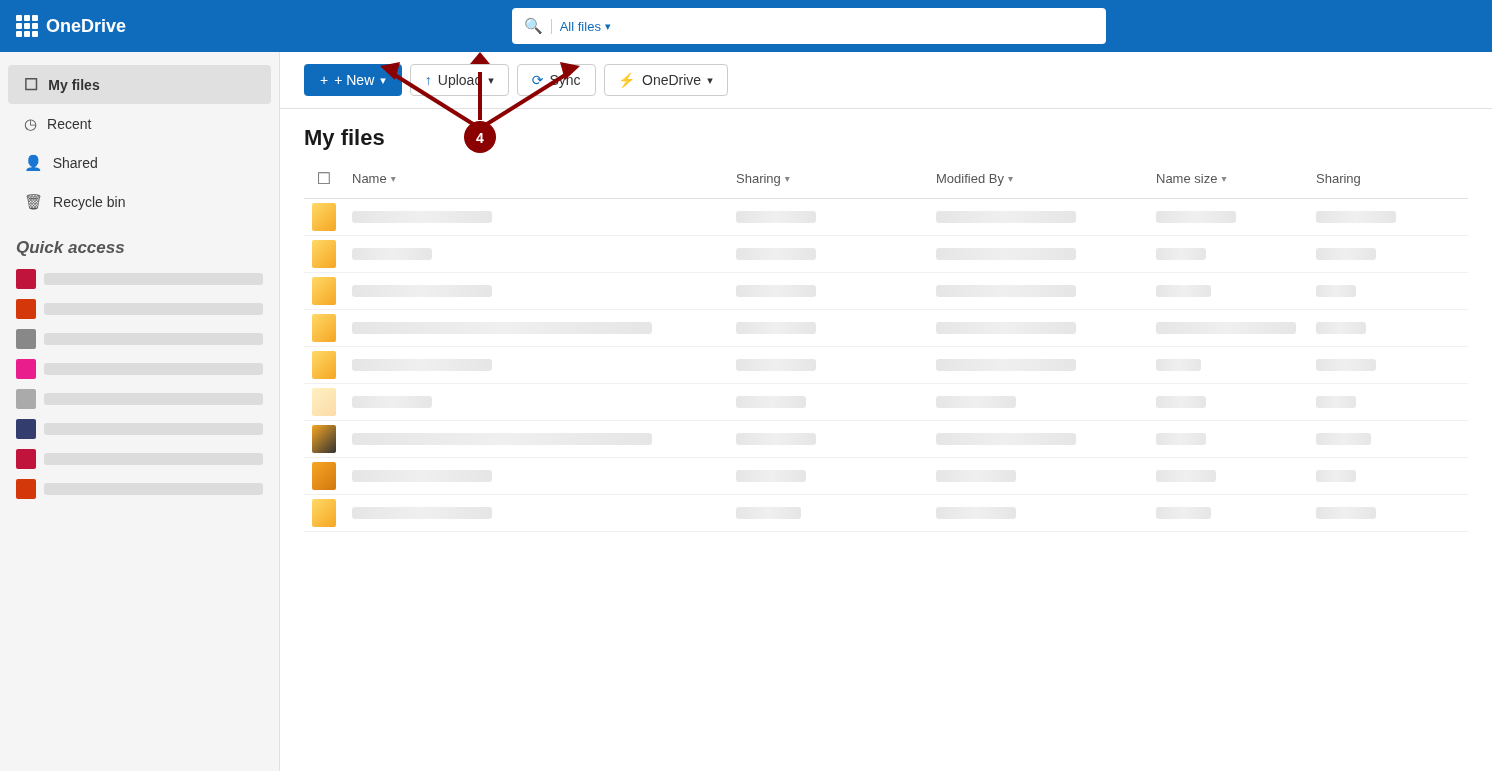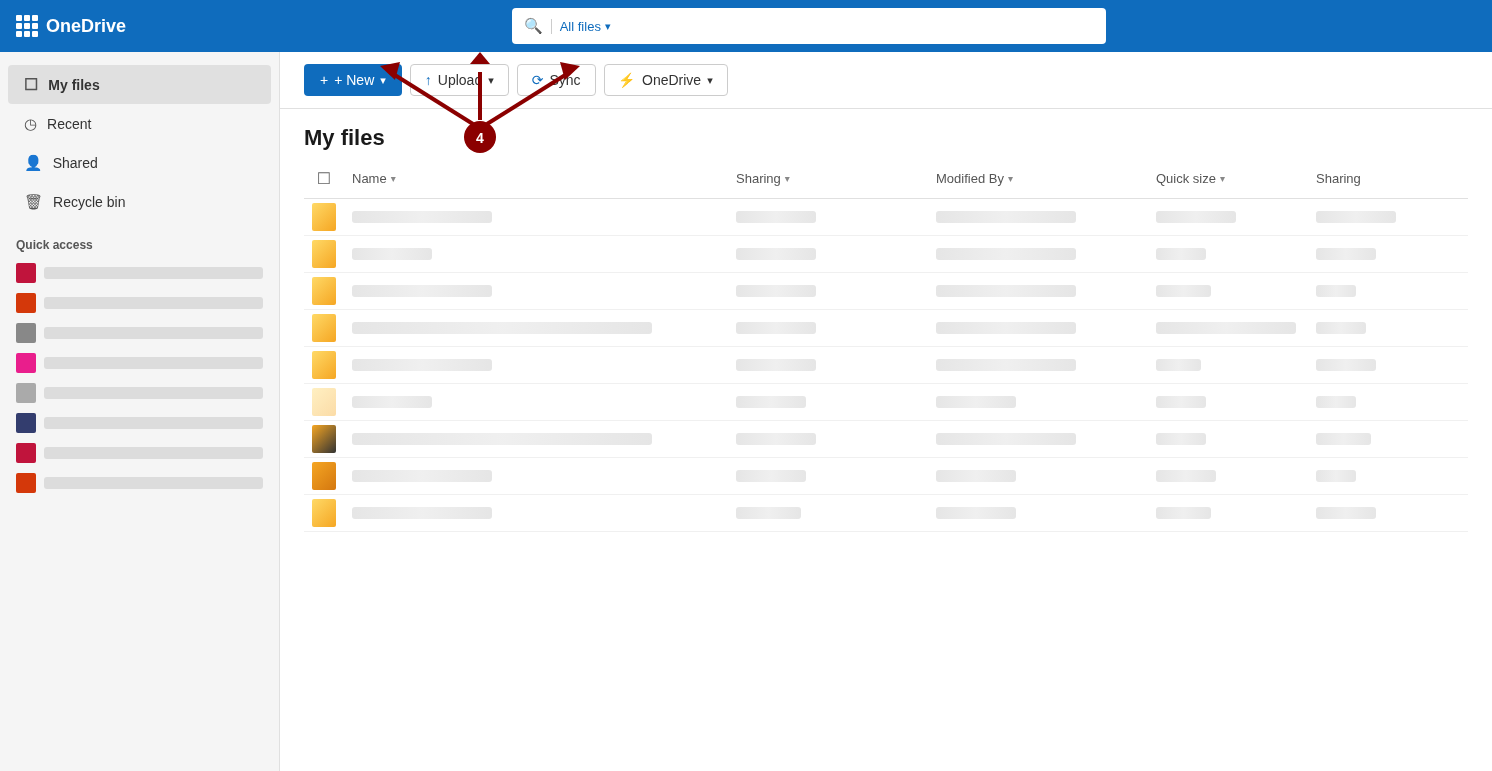--- a/index.html
+++ b/index.html
@@ -90,24 +90,25 @@
       border-radius: 4px;
       margin: 1px 8px;
       color: #333;
     }
     .sidebar-item.active { background: #e0e0e0; font-weight: 600; }
     .sidebar-icon { font-size: 16px; color: #555; }
     .sidebar-label { font-size: 14px; }
 
     .sidebar-section-title {
       padding: 12px 16px 6px;
-      font-size: 12px;
+      font-size: 17px;
       font-weight: 600;
       color: #555;
       text-transform: none;
+      font-style: italic;
     }
 
     .quick-access-items {
       flex: 1;
       overflow-y: auto;
       padding: 0 8px;
     }
     .qa-item {
       display: flex;
       align-items: center;
@@ -404,21 +405,21 @@
         </div>
         <div class="table-header-cell">
           <span>Sharing</span>
           <span class="sort-arrow">▾</span>
         </div>
         <div class="table-header-cell">
           <span>Modified By</span>
           <span class="sort-arrow">▾</span>
         </div>
         <div class="table-header-cell">
-          <span>Quick size</span>
+          <span>Name size</span>
           <span class="sort-arrow">▾</span>
         </div>
         <div class="table-header-cell">
           <span>Sharing</span>
         </div>
       </div>
 
       <div class="table-row">
         <div class="file-icon-cell">
           <div class="file-icon file-icon-yellow"></div>

